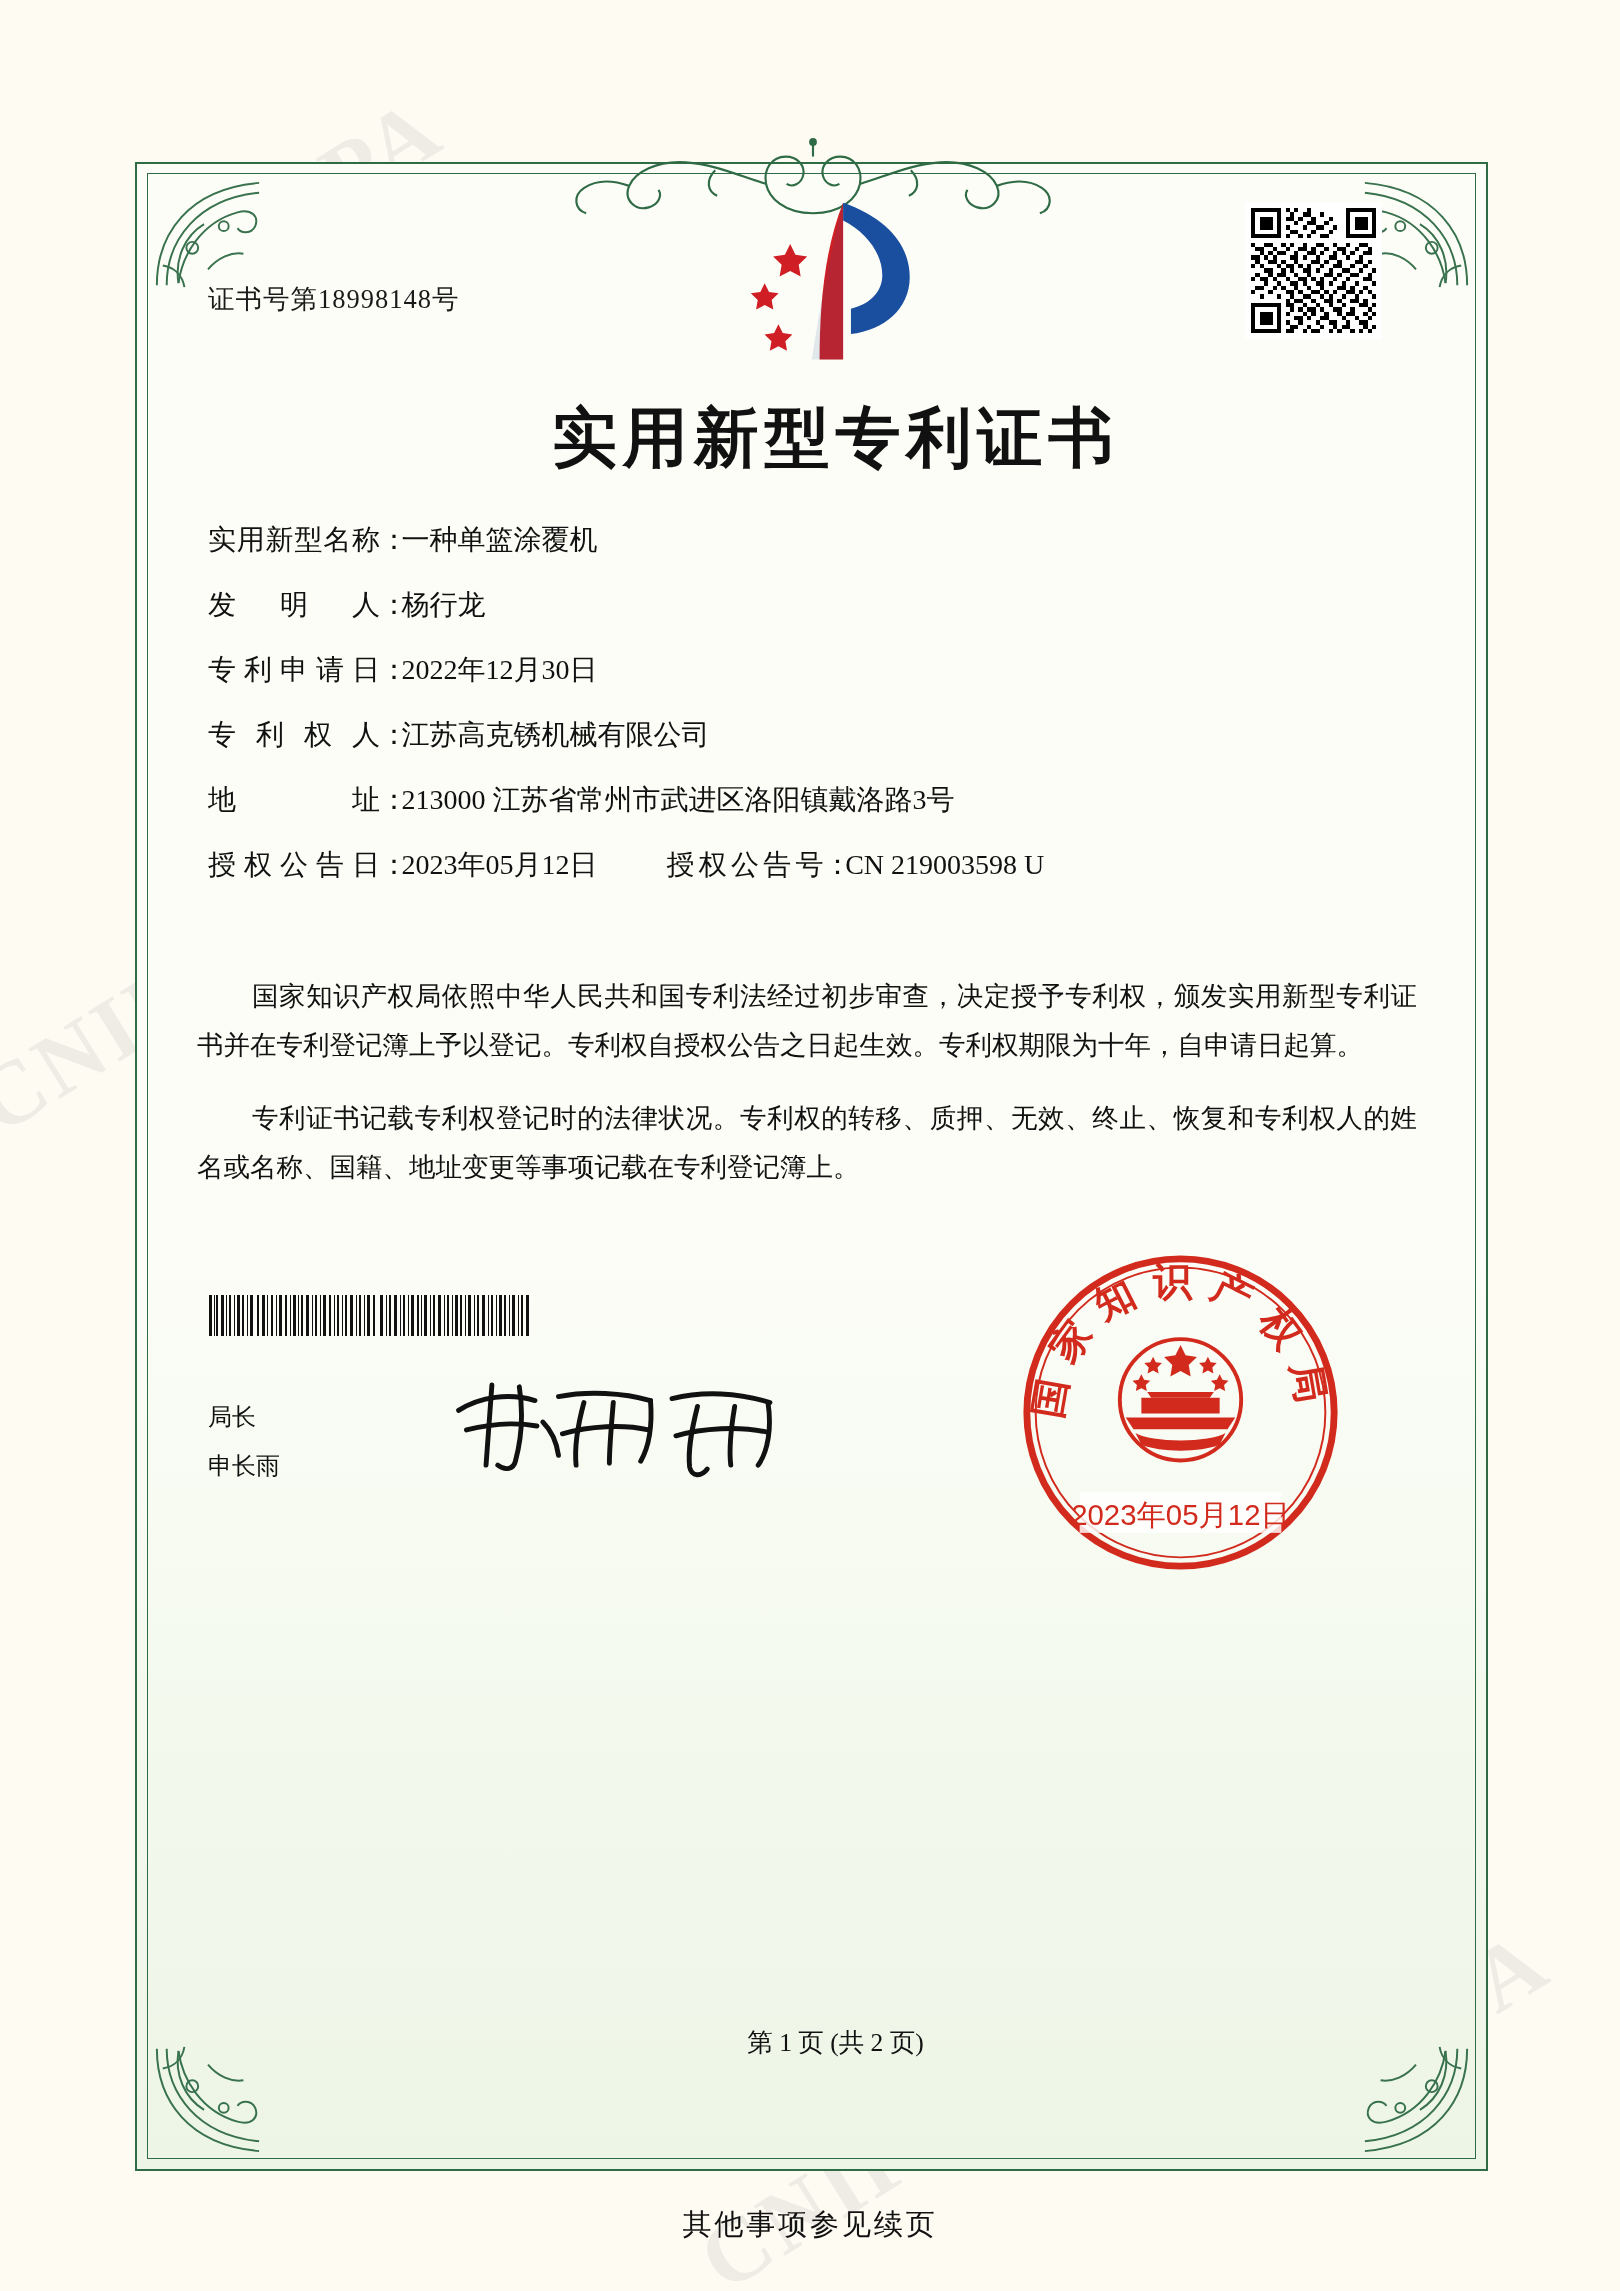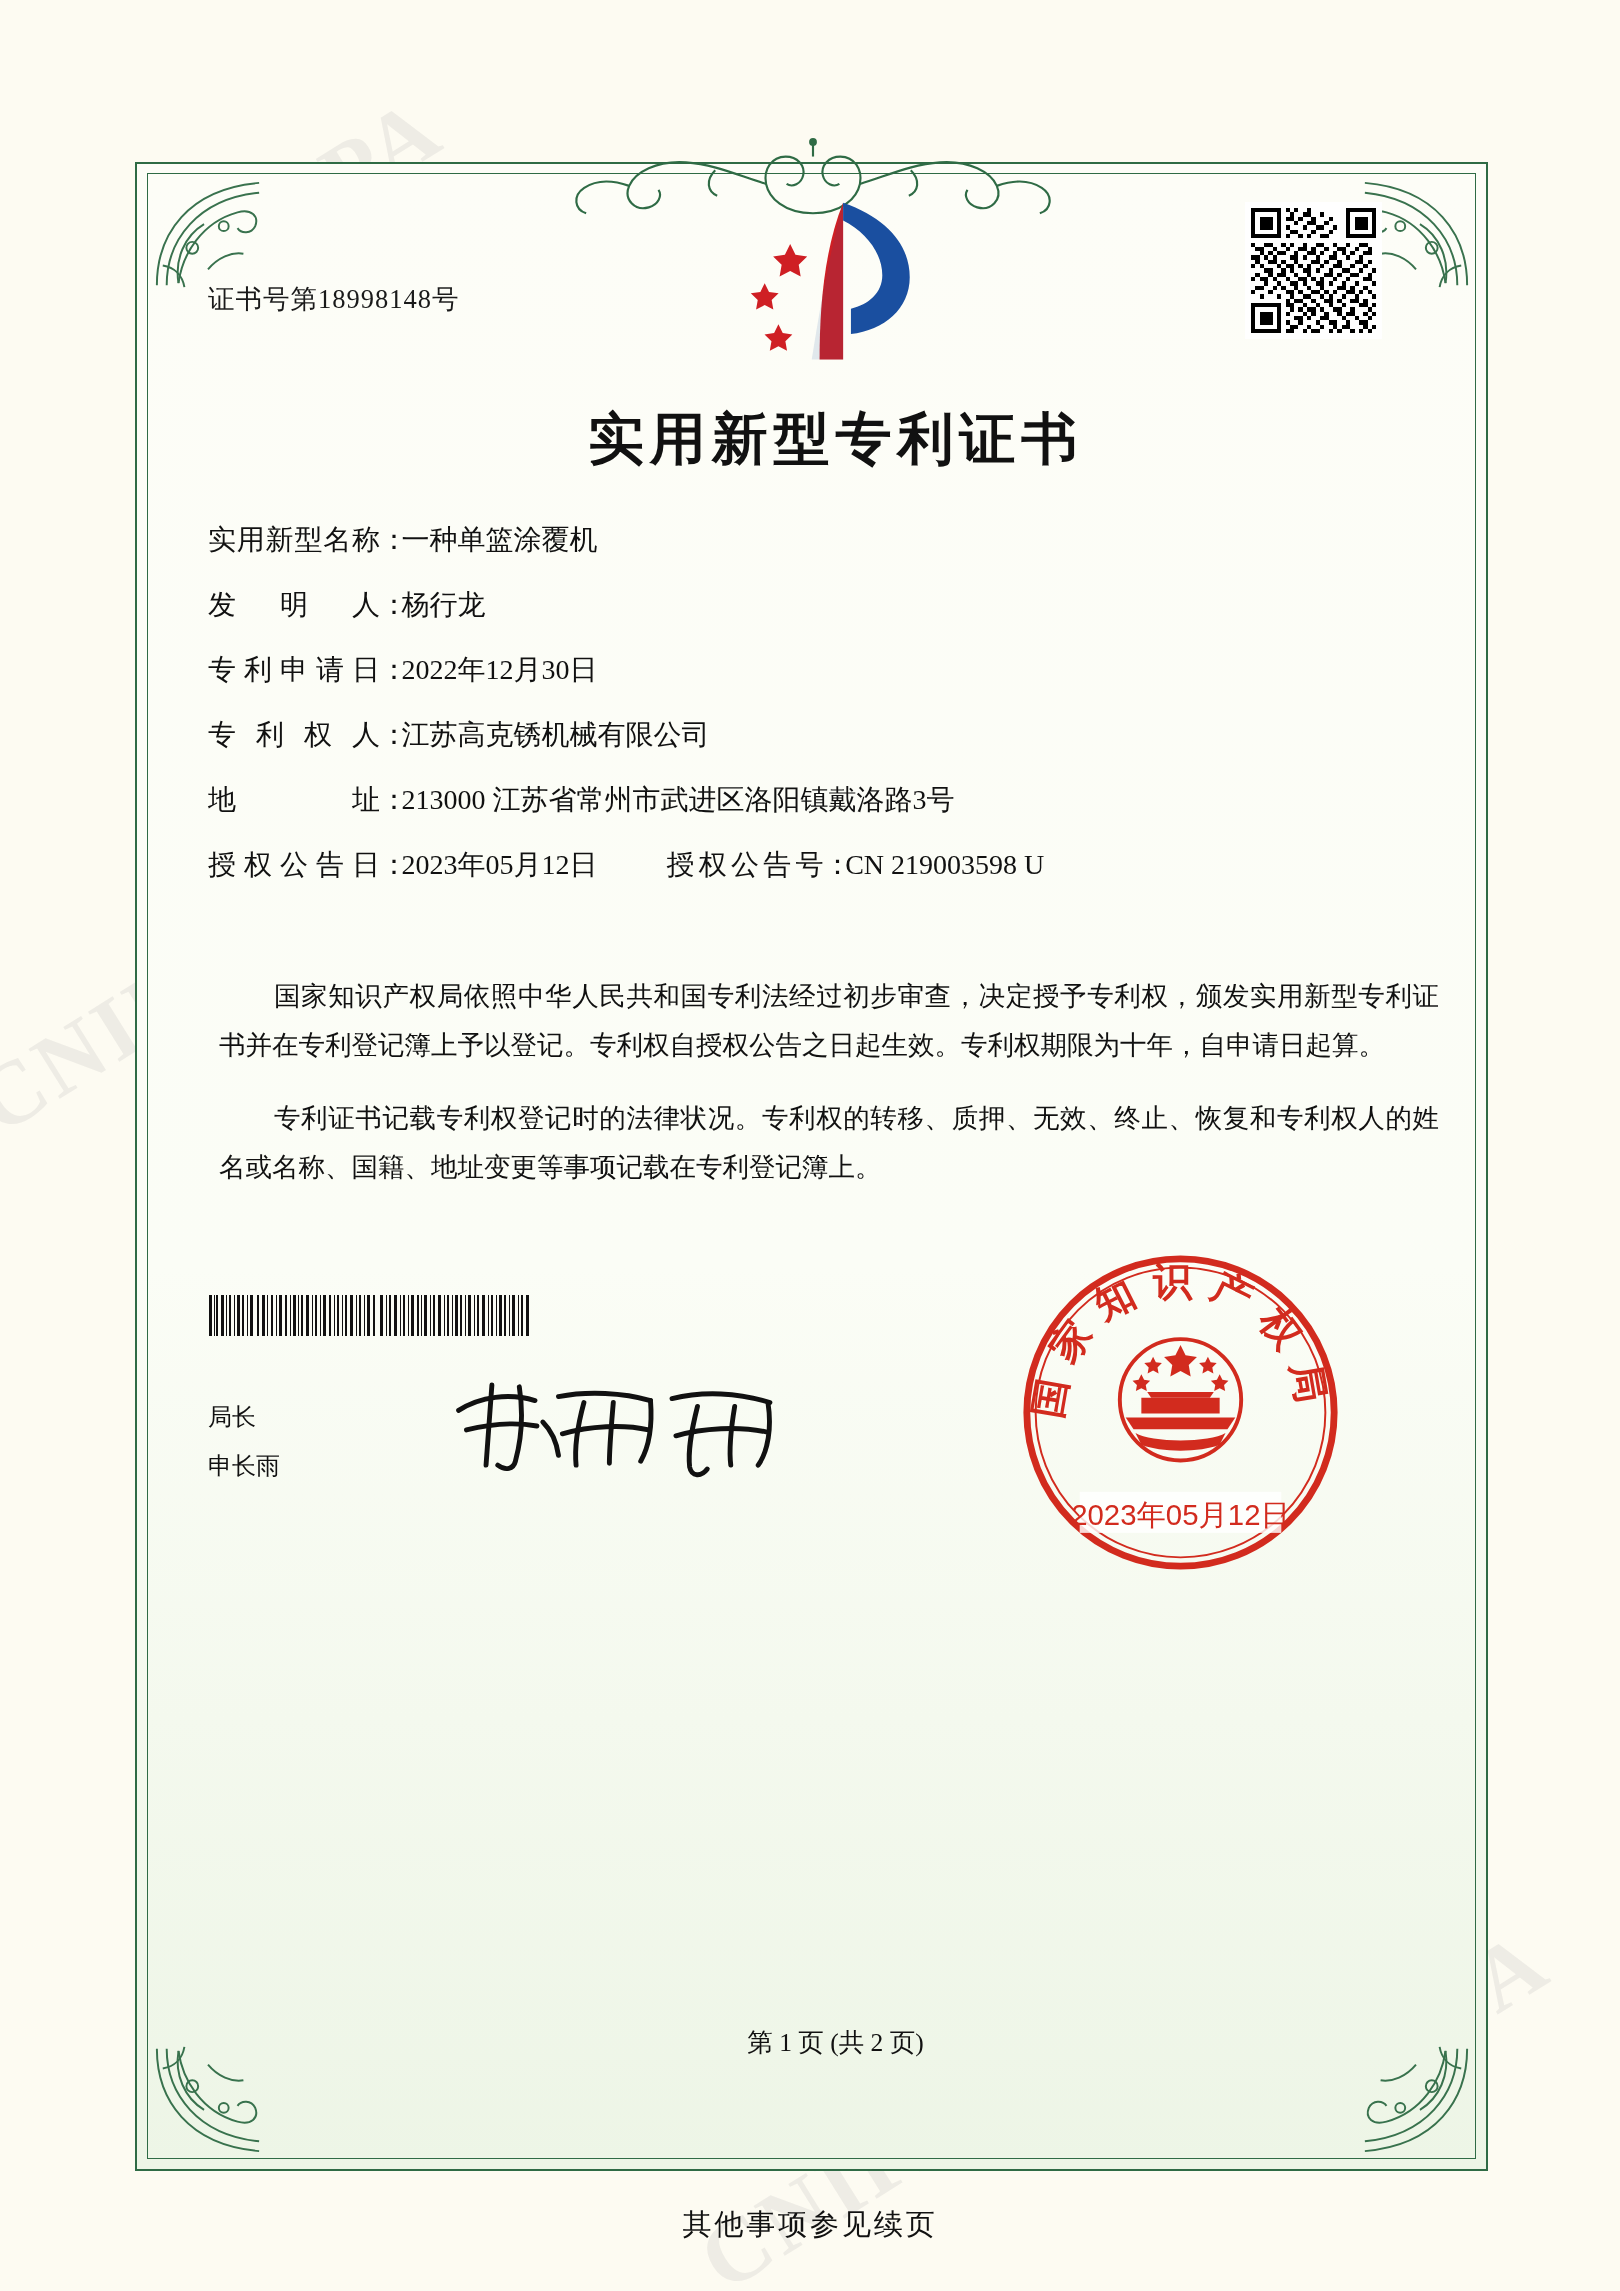--- a/index.html
+++ b/index.html
@@ -129,25 +129,24 @@
   }
   .qr svg { width: 100%; height: 100%; display: block; }
 
   .title {
     position: absolute;
     left: 0;
     top: 221px;
     width: 100%;
     text-align: center;
     font-family: Liberation Sans, sans-serif;
-    font-size: 56px;
+    font-size: 65px;
     font-weight: 700;
     letter-spacing: 5.9px;
     color: #111;
-    margin-top: 8px;
   }
 
   .fields {
     position: absolute;
     left: 61px;
     top: 348px;
     width: 1225px;
   }
   .field {
     position: relative;
@@ -166,21 +165,21 @@
   .f-sep { display: inline-block; width: 21.6px; text-align: center; }
   .f-val { display: inline-block; }
   .field.pub {
     height: 65px;
   }
   .pub .f-val { margin-right: 69px; }
   .pub-no-label { display:inline-block; width: 157px; text-align: justify; text-align-last: justify;}
 
   .paragraphs {
     position: absolute;
-    left: 72px;
+    left: 50px;
     top: 799px;
     width: 1220px;
     font-size: 26.5px;
     line-height: 49px;
     color: #111;
     text-align: justify;
   }
   .paragraphs p { margin: 0 0 23.5px 0; text-indent: 55px; }
 
   

